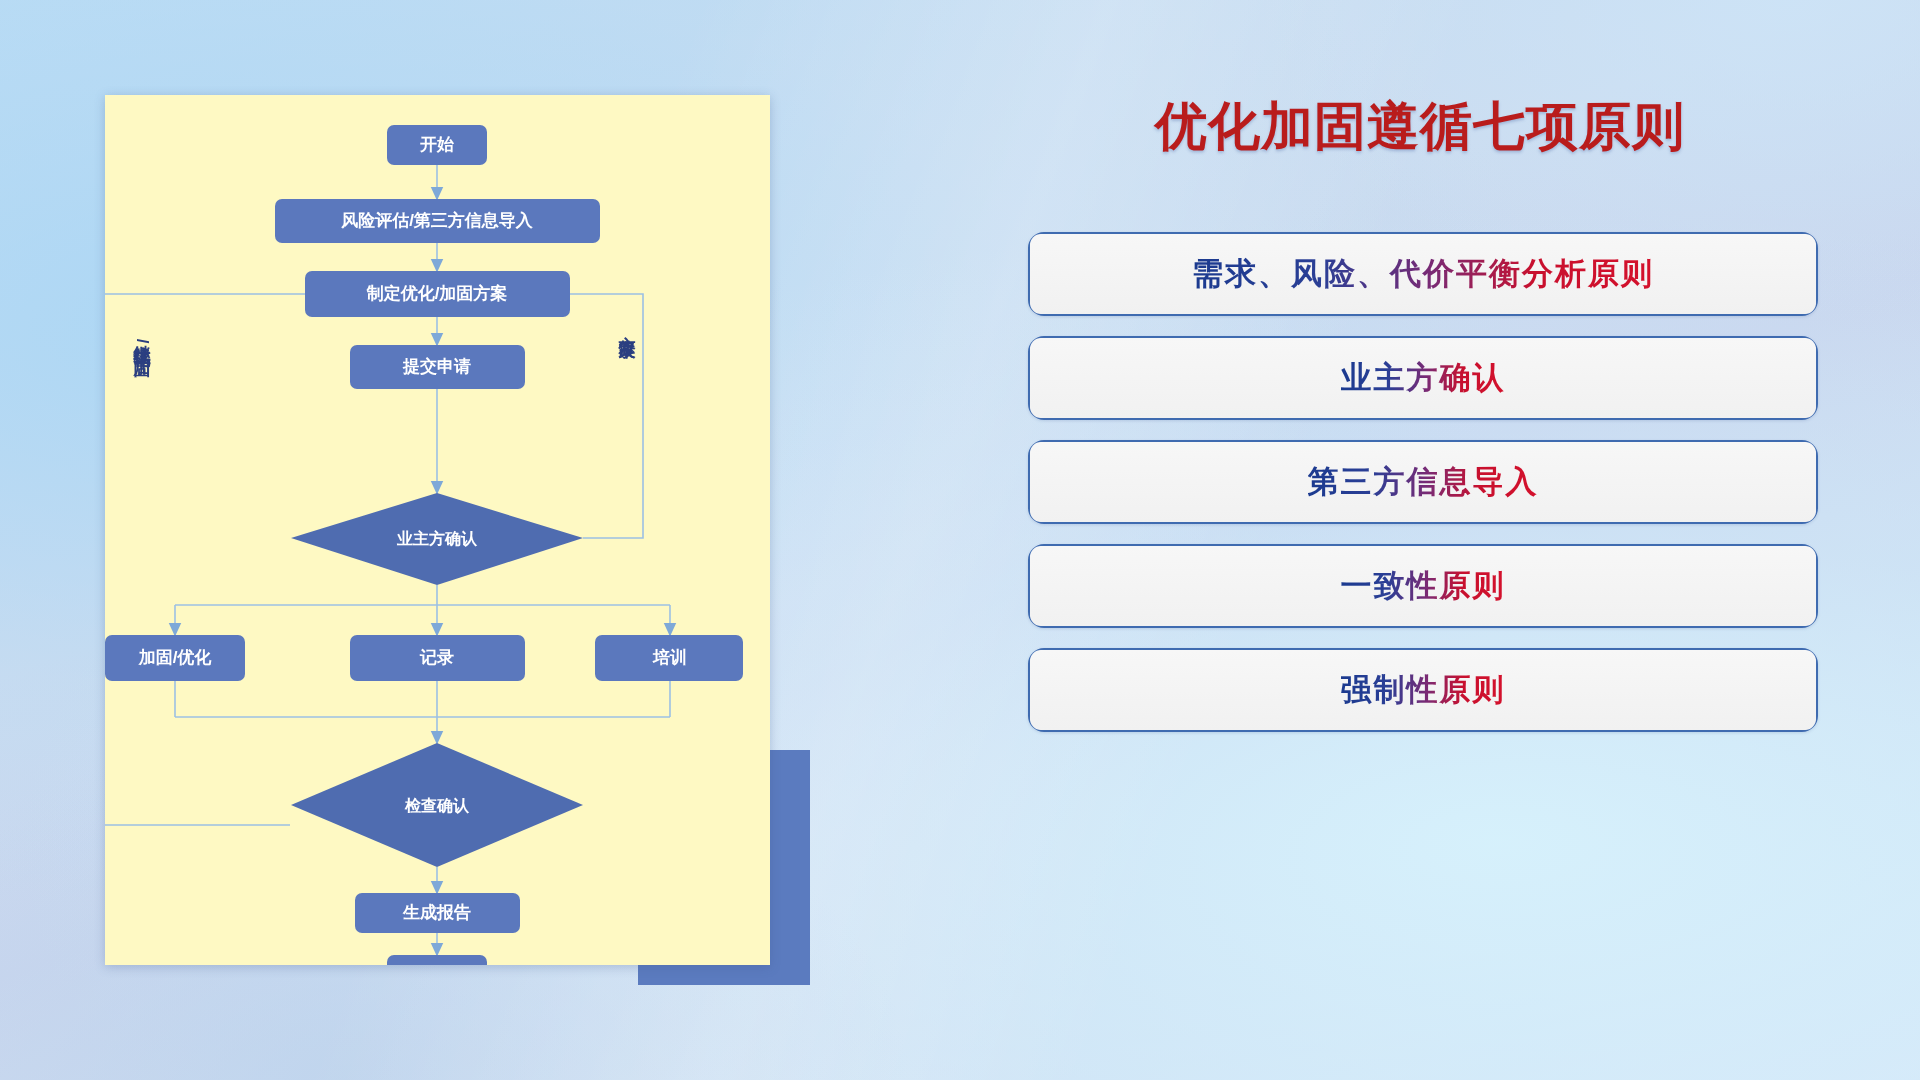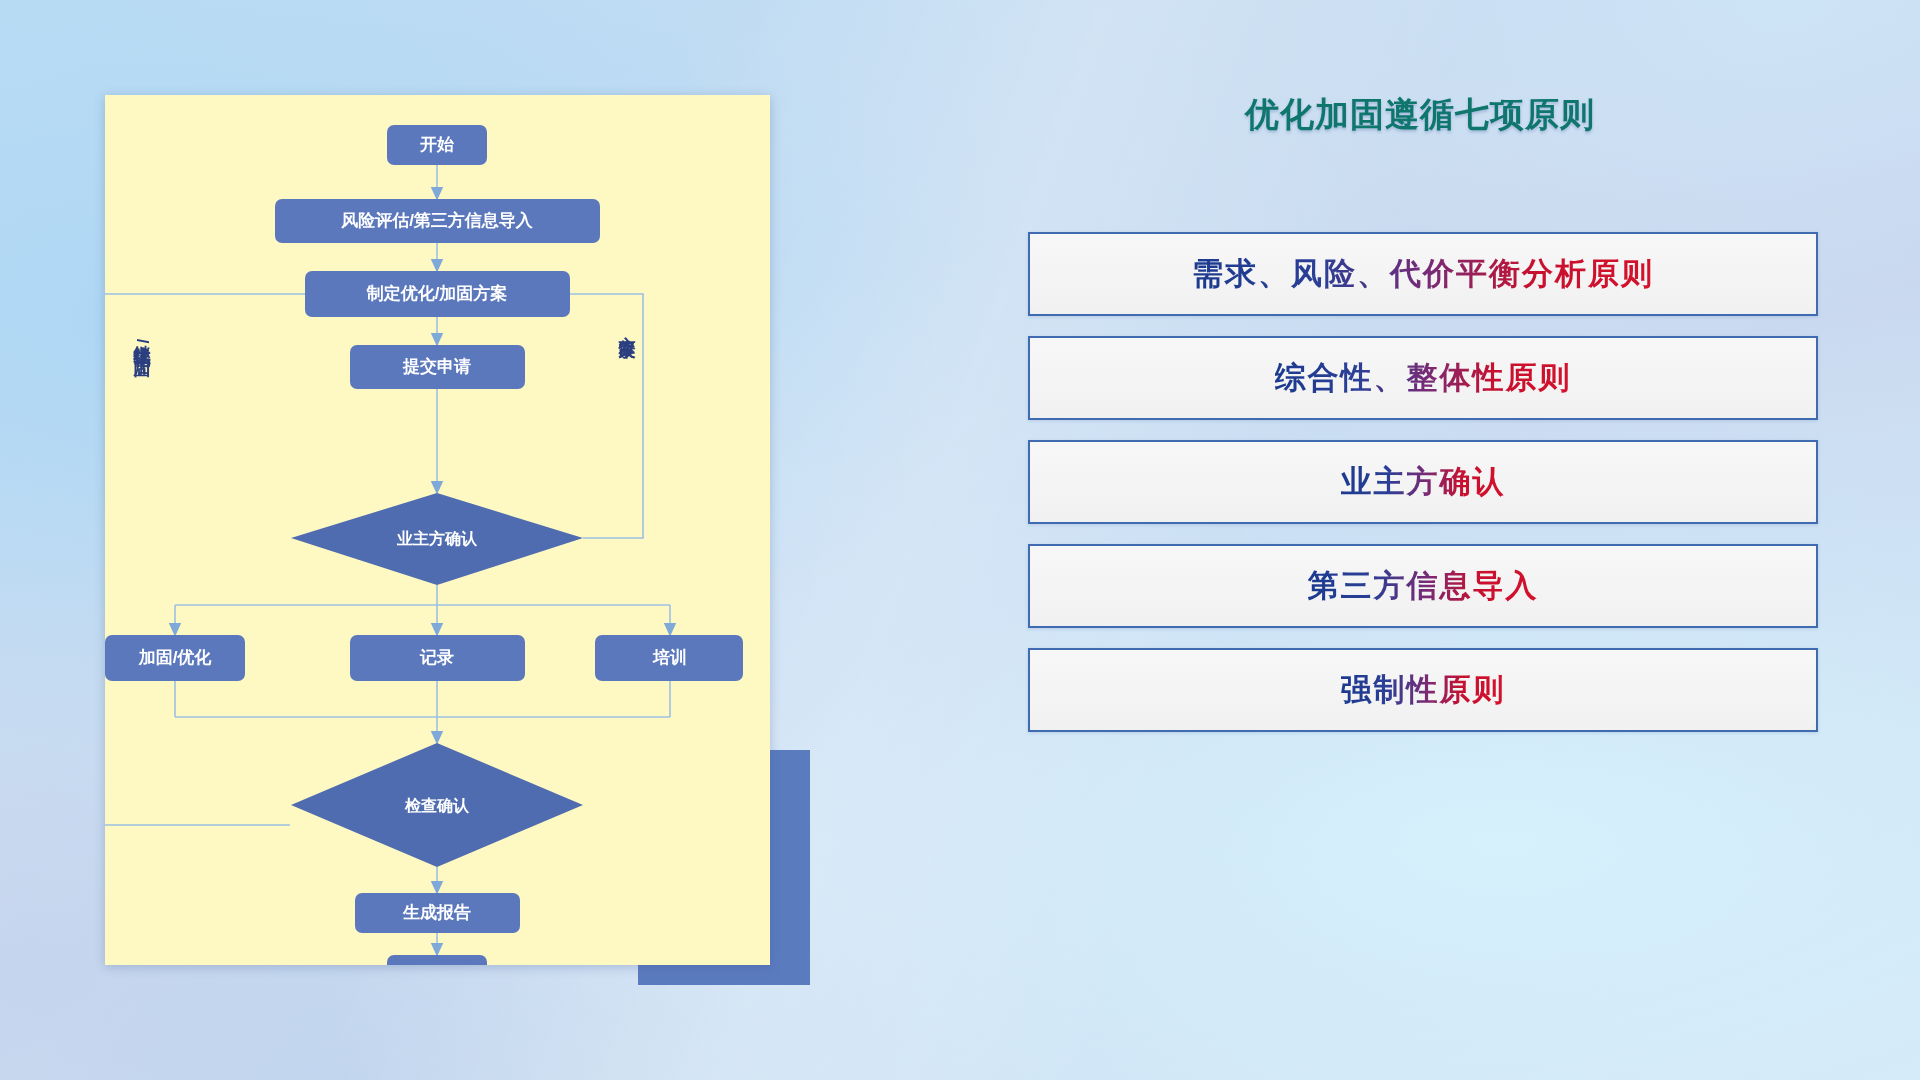--- a/index.html
+++ b/index.html
@@ -55,34 +55,34 @@
     text-anchor:middle;
   }
 
   
   .right-panel{
     position:absolute;left:1010px;top:92px;width:820px;height:900px;
   }
   .panel-title{
     position:absolute;left:0;top:0;width:820px;
     text-align:center;
-    font-size:34px;font-weight:bold;
-    color:#0f766e;
+    font-size:52px;font-weight:bold;
+    color:#b91c1c;
     letter-spacing:1px;
     text-shadow:0 2px 3px rgba(80,110,170,0.35);
     font-family:Liberation Mono, monospace;
   }
   .cards{
     position:absolute;left:18px;top:140px;width:790px;
   }
   .pcard{
     position:relative;
     height:80px;
     margin-bottom:20px;
-    border-radius:0;
+    border-radius:16px;
     background:linear-gradient(180deg,#f6f6f6 0%,#f2f2f2 55%,#efefef 100%);
     border:2px solid #3f6bb0;
     box-shadow:0 1px 3px rgba(60,90,150,0.18);
   }
   .pcard::after{
     content:"";
     position:absolute;left:-4px;top:4px;right:-4px;bottom:-4px;
     border-radius:12px;
     border:2px solid #d2102a;
     border-top-color:transparent;
@@ -221,38 +221,38 @@
     <div class="panel-title">优化加固遵循七项原则</div>
 
     <div class="cards">
 
       <div class="pcard">
         <div class="pcard-inner">
           <span class="pcard-label">需求、风险、代价平衡分析原则</span>
         </div>
       </div>
 
-      <div class="pcard">
-        <div class="pcard-inner">
-          <span class="pcard-label">综合性、整体性原则</span>
-        </div>
-      </div>
 
       <div class="pcard">
         <div class="pcard-inner">
           <span class="pcard-label">业主方确认</span>
         </div>
       </div>
 
       <div class="pcard">
         <div class="pcard-inner">
           <span class="pcard-label">第三方信息导入</span>
         </div>
       </div>
 
+      <div class="pcard">
+        <div class="pcard-inner">
+          <span class="pcard-label">一致性原则</span>
+        </div>
+      </div>
 
 
       <div class="pcard">
         <div class="pcard-inner">
           <span class="pcard-label">强制性原则</span>
         </div>
       </div>
 
     </div>
   </div>

